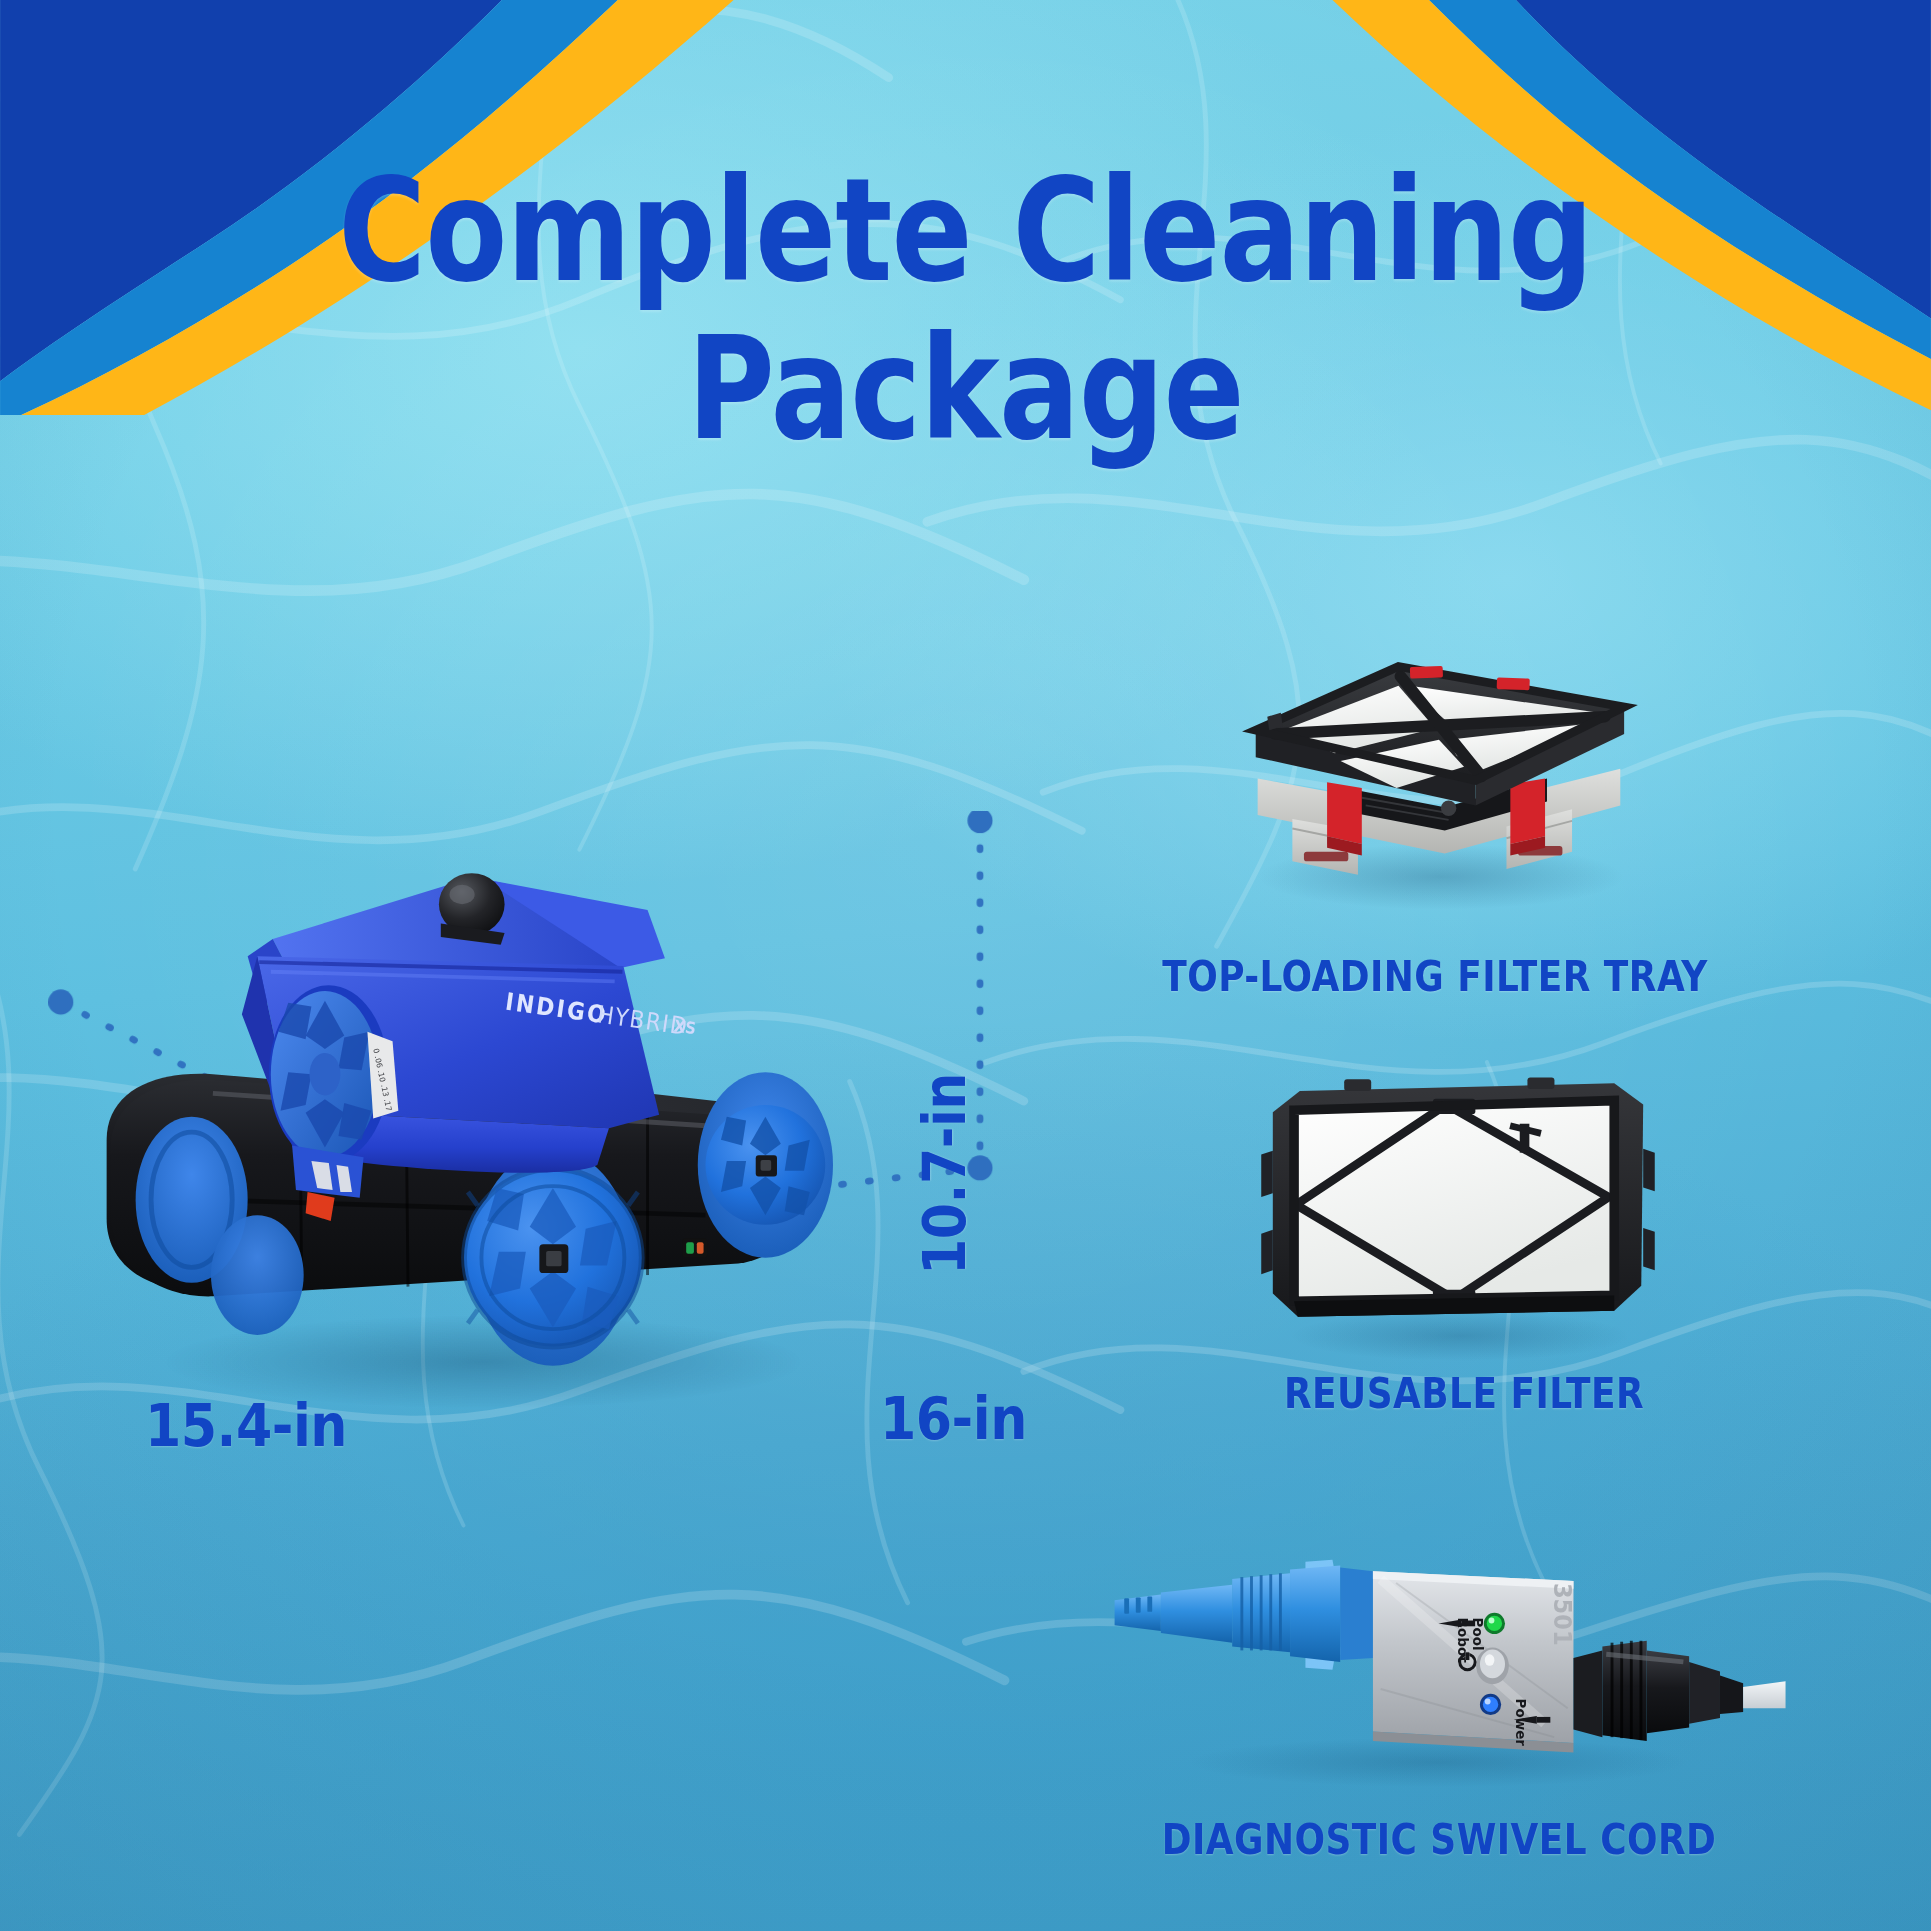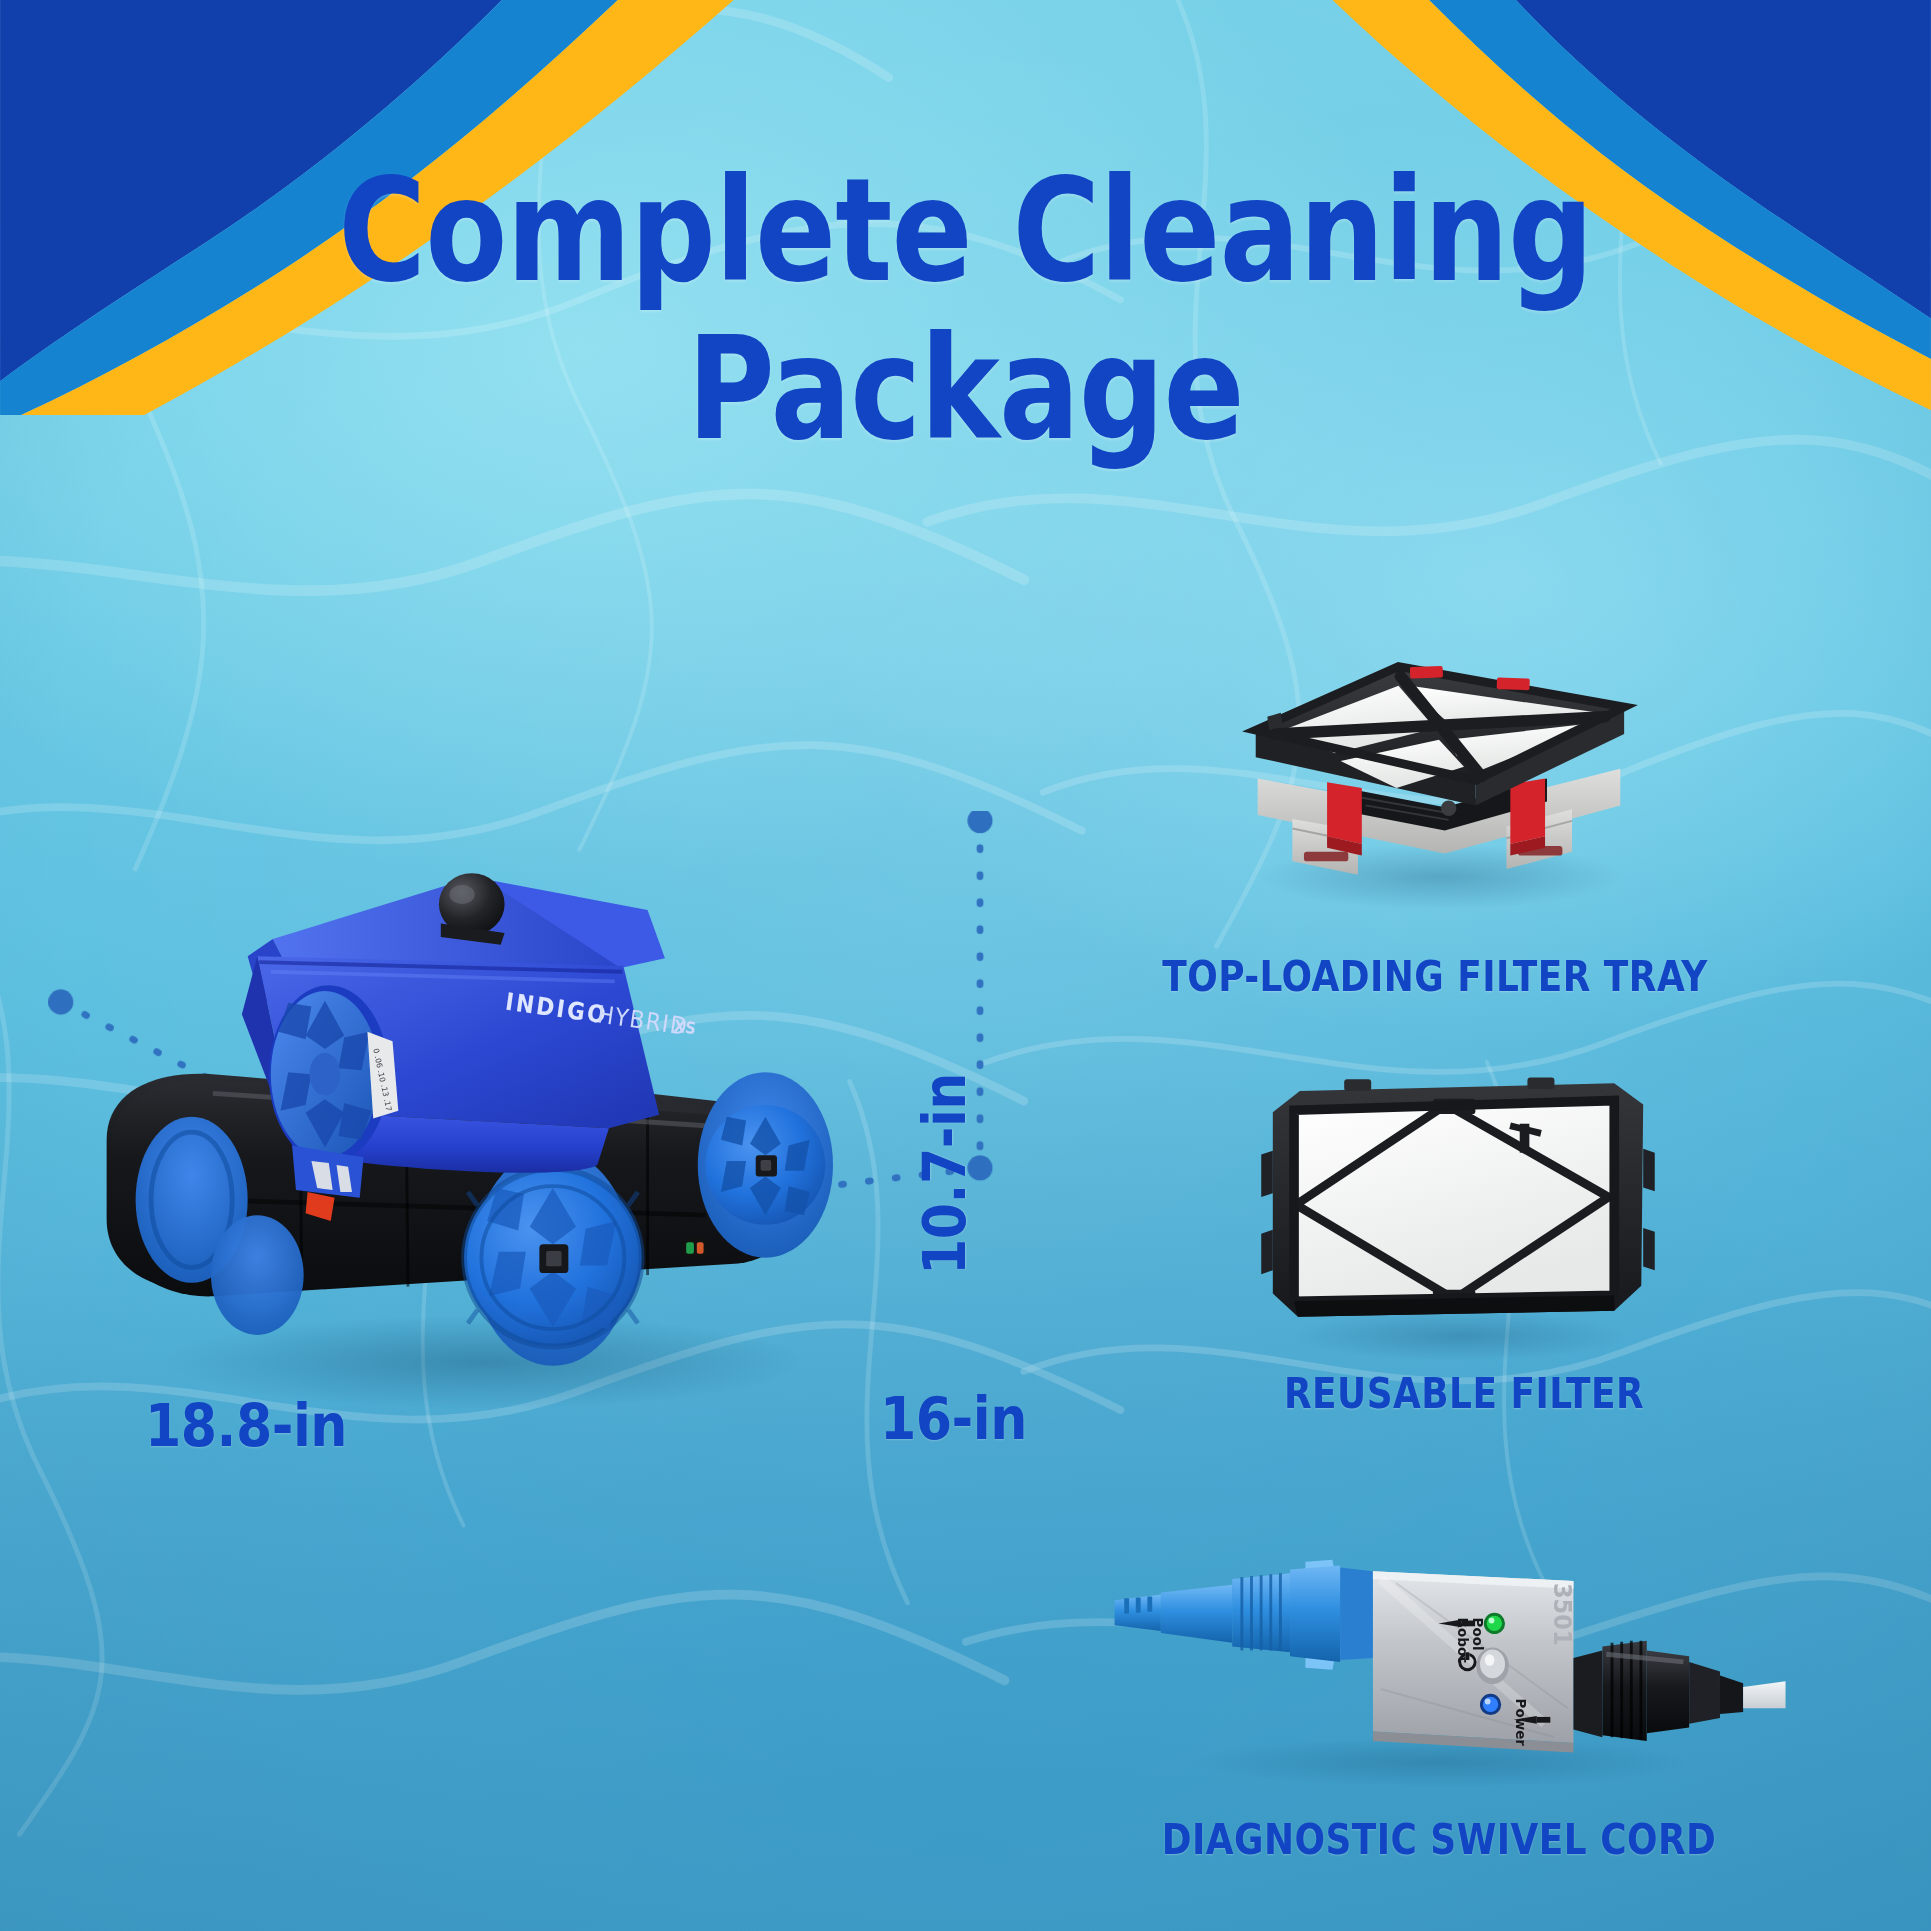--- a/index.html
+++ b/index.html
@@ -151,21 +151,21 @@
       <path d="M470 430 L975 370" transform="translate(0,0)"></path>
     </g>
     <g fill="#2f6fbf">
       <circle cx="975" cy="10" r="13"></circle>
       <circle cx="975" cy="370" r="13"></circle>
       <circle cx="22" cy="198" r="13"></circle>
       <circle cx="470" cy="430" r="13"></circle>
     </g>
   </svg>
 
-  <div class="dim" style="left:145px; top:1392px;">18.8-in</div>
+  <div class="dim" style="left:145px; top:1392px;">15.4-in</div>
 
   <div class="dim" style="left:880px; top:1385px;">16-in</div>
 
   <div class="dim vert" style="left:979px; top:1207px;">10.7-in</div>
 
   <div class="prod" style="left:68px; top:821px; width:850px; height:599px;">
     <svg width="850" height="599" viewBox="0 0 880 620">
       <defs>
         <linearGradient id="gBodyTop" x1="0" y1="0" x2="1" y2="1">
           <stop offset="0%" stop-color="#4a68e8"></stop>

